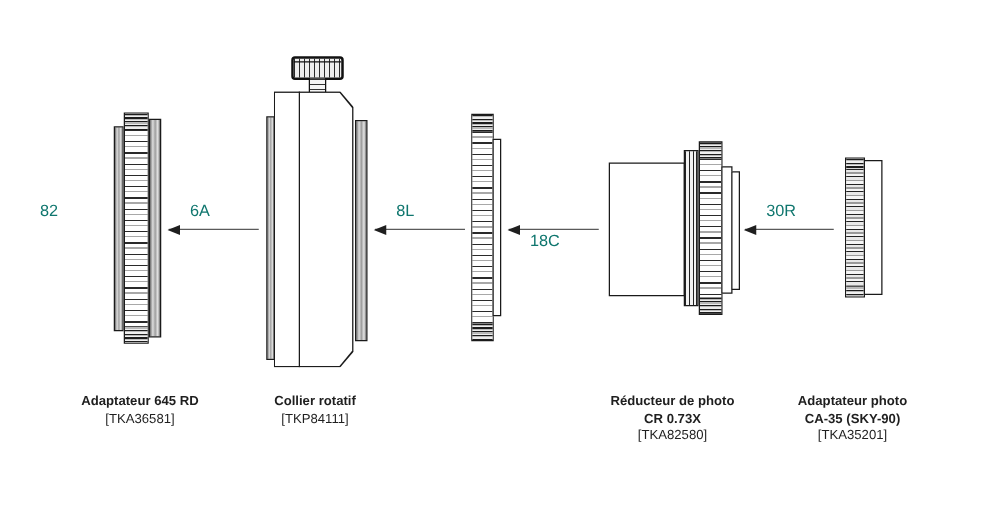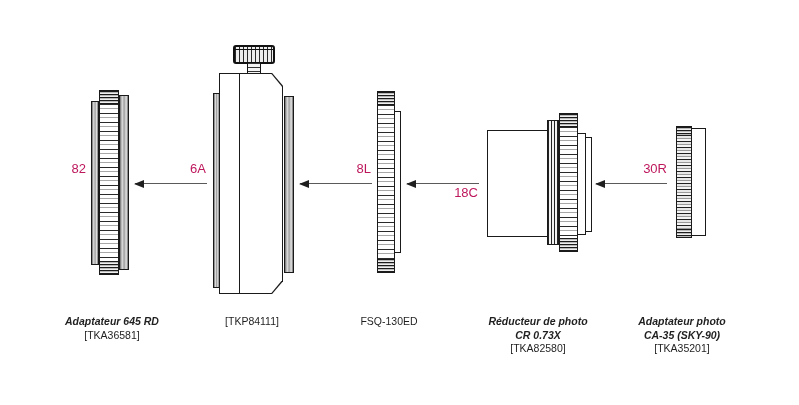--- a/index.html
+++ b/index.html
@@ -54,23 +54,23 @@
   }
   .cca-divider{position:absolute;top:0;bottom:0;width:1px;background:#1a1a1a;}
   
   .arrow{position:absolute;height:0;border-top:1px solid #5a5a5a;}
   .arrow::before{
     content:"";position:absolute;left:-1px;top:-4.5px;width:0;height:0;
     border-top:4px solid transparent;border-bottom:4px solid transparent;
     border-right:10px solid #1f1f1f;
   }
   
-  .marker{position:absolute;width:54px;text-align:right;font-size:13px;color:#be185d;}
+  .marker{position:absolute;width:54px;text-align:left;font-size:13px;color:#0f766e;}
   .caption{position:absolute;width:184px;text-align:center;font-size:10.5px;line-height:13.5px;color:#1f1f1f;}
-  .caption .bold{font-weight:bold;font-style:italic;}
+  .caption .bold{font-weight:bold;}
 </style>
 </head>
 <body>
 
 <div class="canvas">
 
   <div class="marker" style="left:32px;top:161px;">82</div>
   <div>
     <div class="abs plate" style="left:91px;top:101px;width:8px;height:164px;"></div>
     <div class="abs band" style="left:99px;top:90px;width:20px;height:185px;">
@@ -134,24 +134,24 @@
       <div class="cap" style="height:8px;"></div>
     </div>
     <div class="abs outline" style="left:691px;top:128px;width:15px;height:108px;"></div>
   </div>
 
   <div class="caption" style="left:20px;top:315px;">
     <div class="bold">Adaptateur 645 RD</div>
     <div>[TKA36581]</div>
   </div>
   <div class="caption" style="left:160px;top:315px;">
+    <div class="bold">Collier rotatif</div>
     <div>[TKP84111]</div>
   </div>
   <div class="caption" style="left:297px;top:315px;">
-    <div>FSQ-130ED</div>
   </div>
   <div class="caption" style="left:446px;top:315px;">
     <div class="bold">Réducteur de photo</div>
     <div class="bold">CR 0.73X</div>
     <div>[TKA82580]</div>
   </div>
   <div class="caption" style="left:590px;top:315px;">
     <div class="bold">Adaptateur photo</div>
     <div class="bold">CA-35 (SKY-90)</div>
     <div>[TKA35201]</div>

